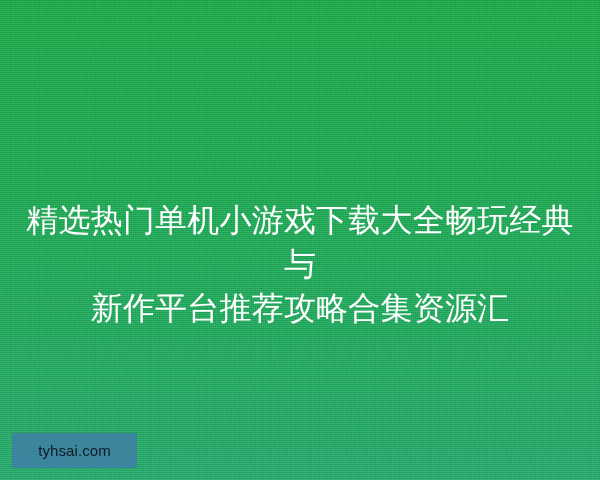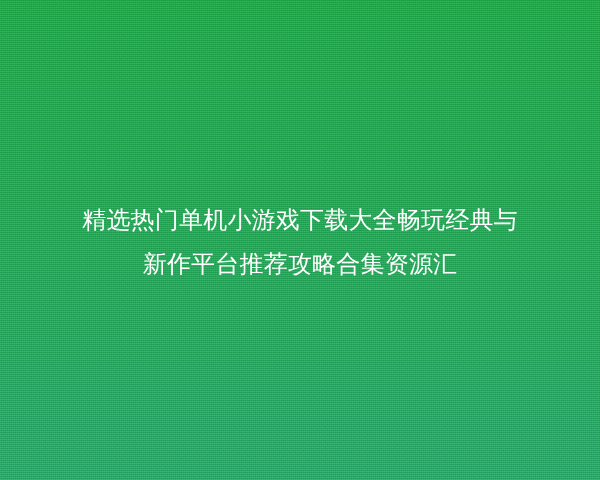--- a/index.html
+++ b/index.html
@@ -36,21 +36,21 @@
 
   #headline {
     position: absolute;
     left: 0;
     right: 0;
     top: 198px;
     padding: 0 18px;
     box-sizing: border-box;
     text-align: center;
     color: #ffffff;
-    font-size: 24px;
+    font-size: 32px;
     line-height: 44px;
     font-weight: 400;
     letter-spacing: 0.2px;
     white-space: pre-line;
   }
 
   #watermark {
     position: absolute;
     left: 12px;
     top: 433px;
@@ -73,14 +73,17 @@
 </head>
 <body>
 
 <div id="banner-canvas">
 
   <div id="grain-overlay"></div>
 
   <div id="headline">精选热门单机小游戏下载大全畅玩经典与
 新作平台推荐攻略合集资源汇</div>
 
+  <div id="watermark">
+    <span id="watermark-label">tyhsai.com</span>
+  </div>
 
 </div>
 
 </body></html>

